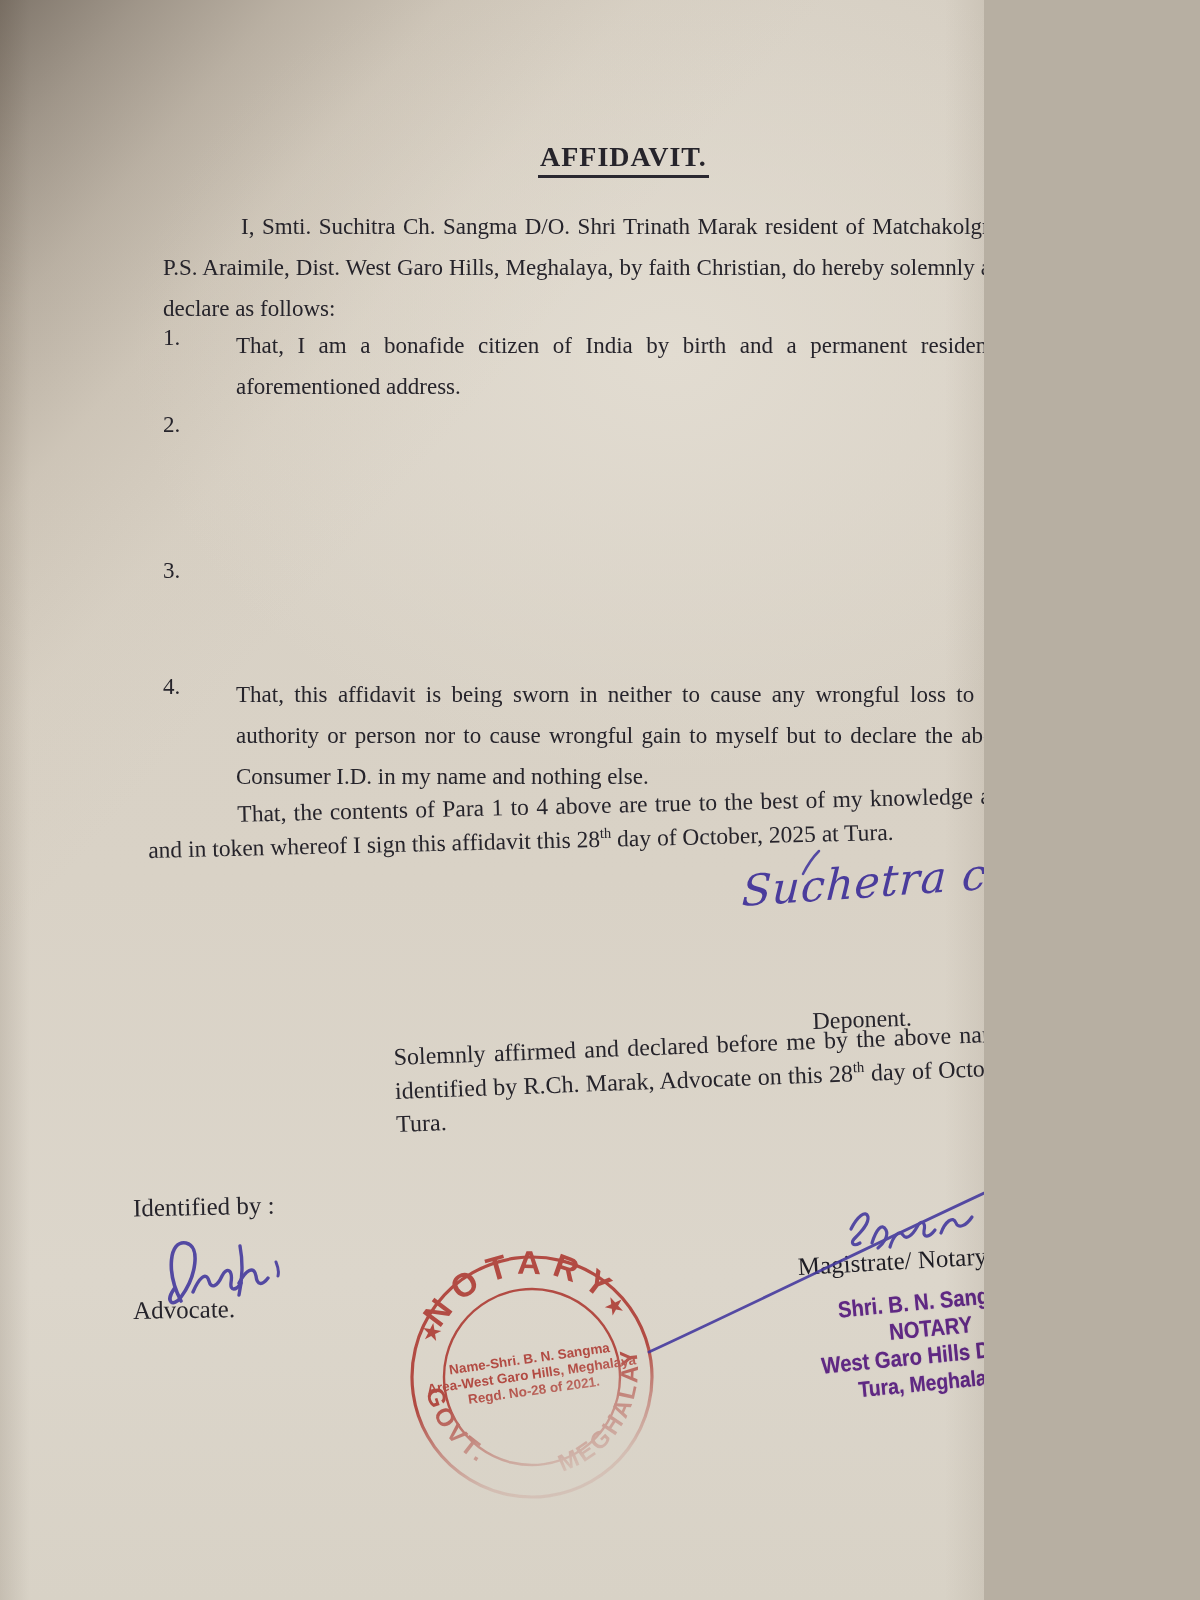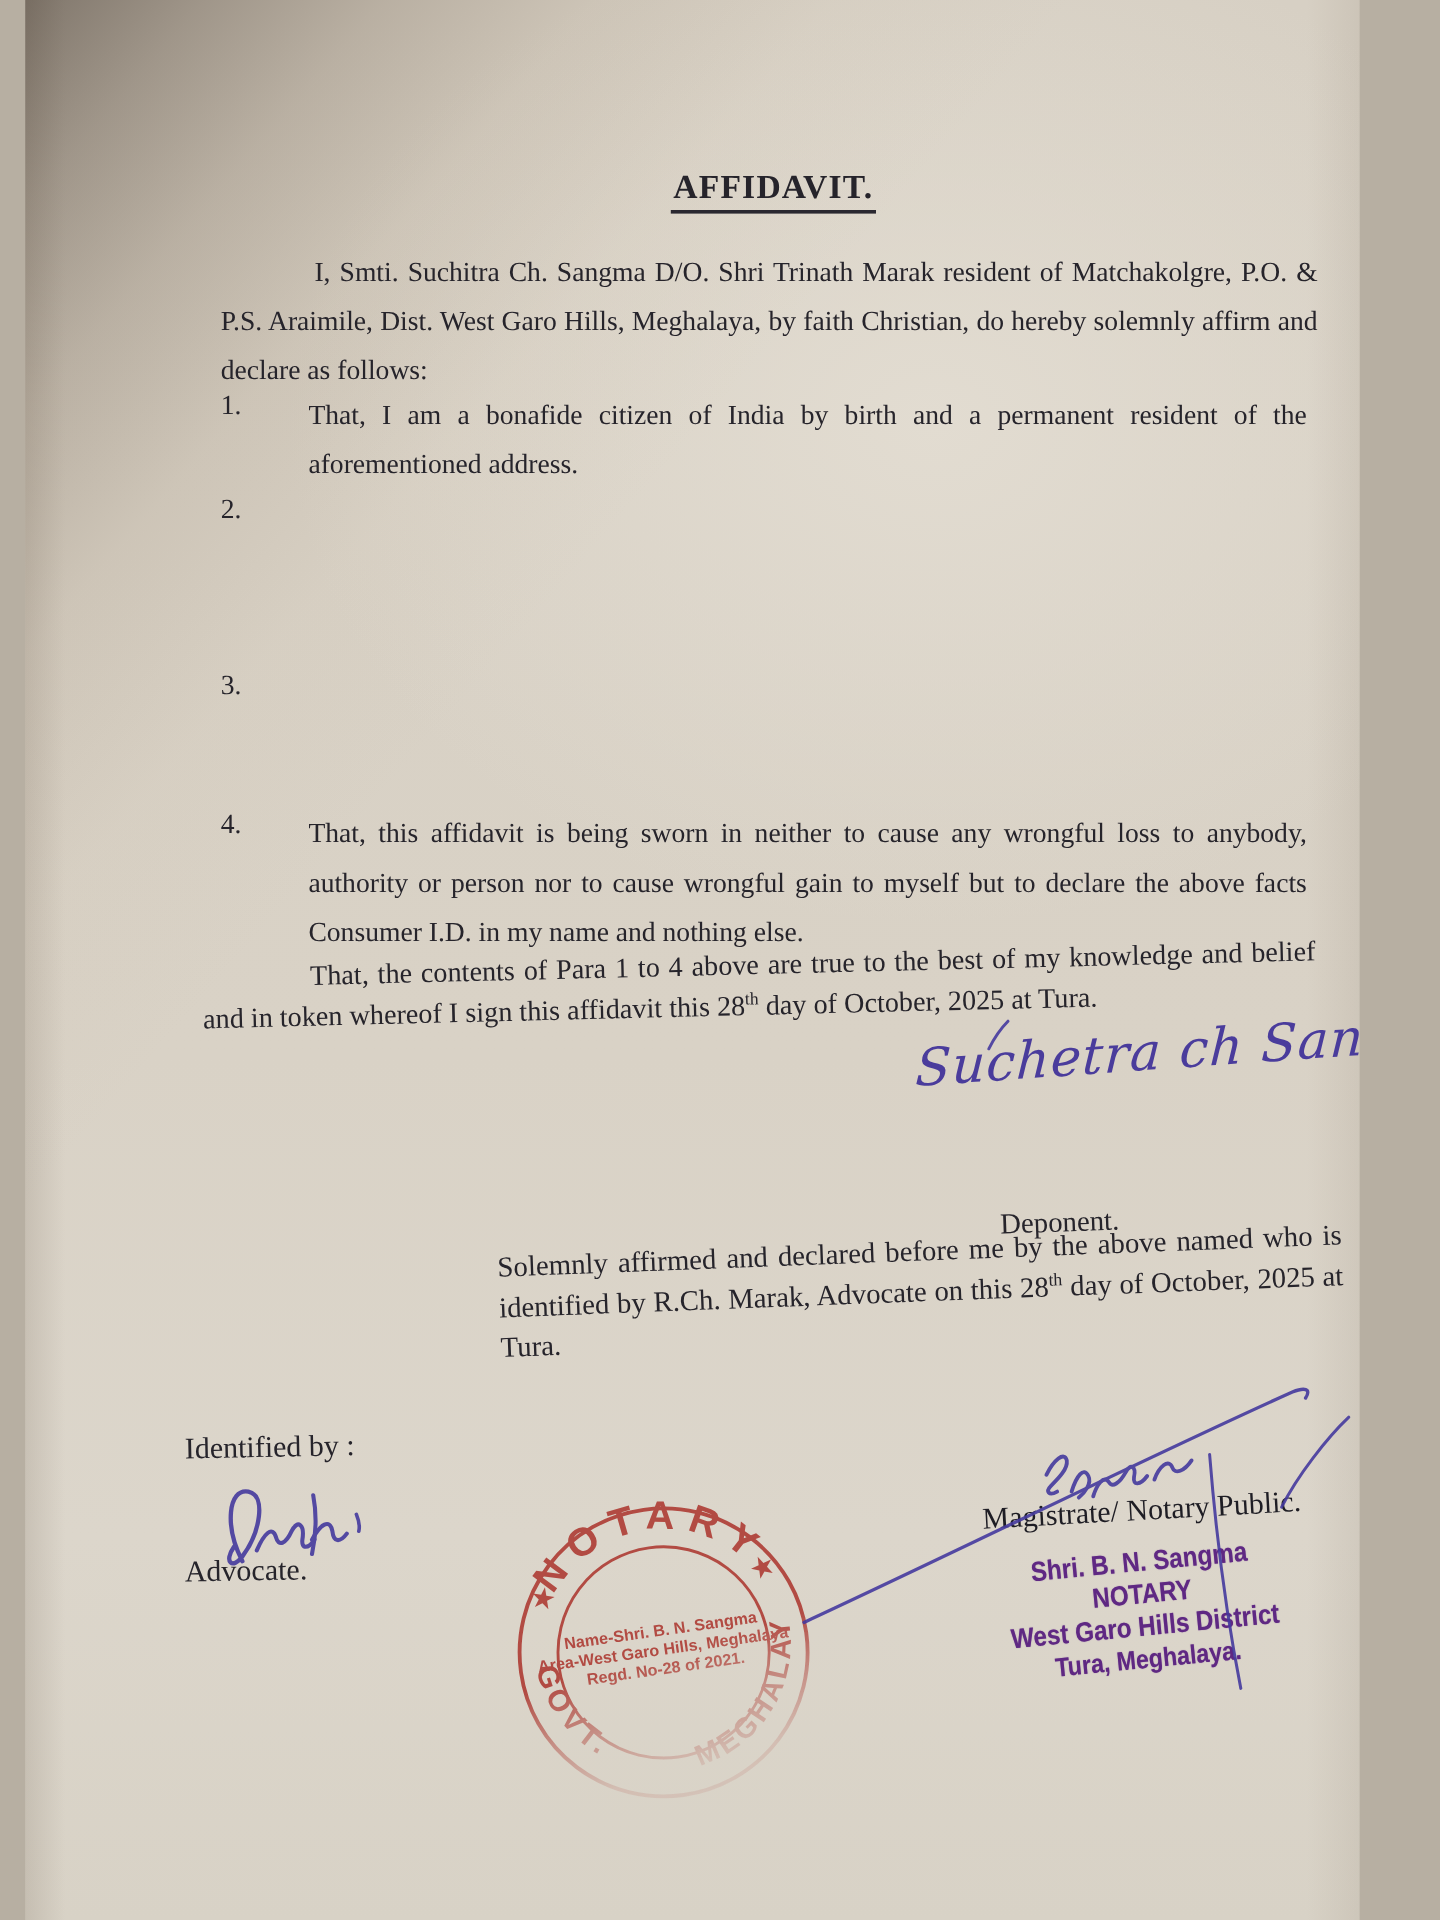--- a/index.html
+++ b/index.html
@@ -1,26 +1,26 @@
 <!DOCTYPE html>
 <html><head>
 <meta charset="utf-8">
 <style>
   html,body{margin:0;padding:0;background:#b7afa2;}
   .page{
-    position:relative;width:1112px;height:1600px;overflow:hidden;
+    position:relative;width:984px;height:1600px;overflow:hidden;
     background:
       linear-gradient(131deg, rgba(56,44,34,0.55) 0%, rgba(77,63,50,0.40) 6%,
         rgba(108,92,75,0.28) 12%, rgba(150,133,112,0.16) 19%,
         rgba(190,174,152,0.07) 27%, rgba(190,174,152,0) 35%),
       linear-gradient(90deg, rgba(100,85,70,0.16) 0%, rgba(100,85,70,0) 3%),
       linear-gradient(270deg, rgba(110,95,78,0.10) 0%, rgba(110,95,78,0) 4%),
       radial-gradient(900px 700px at 68% 22%, #e2dcd1 0%, rgba(226,220,209,0) 60%),
       linear-gradient(180deg, #d7d0c4 0%, #d9d2c6 55%, #dcd6cb 80%, #d8d2c6 100%);
-    font-family:"Liberation Serif", serif;color:#26242b;margin-left:21px;
+    font-family:"Liberation Serif", serif;color:#26242b;
   }
   .doc-title{
     position:absolute;left:538px;top:141px;font-size:28px;font-weight:bold;
     letter-spacing:1px;border-bottom:3px solid #2a2830;padding:0 2px 2px 2px;
   }
   .body-text{font-size:23px;line-height:41px;text-align:justify;}
   .opening{position:absolute;left:163px;top:206px;width:914px;text-indent:78px;margin:0;}
   .item-num{position:absolute;left:163px;width:70px;font-size:23px;}
   .item-text{position:absolute;left:236px;width:832px;margin:0;}
   .i1n{top:325px}.i1t{top:325px}

